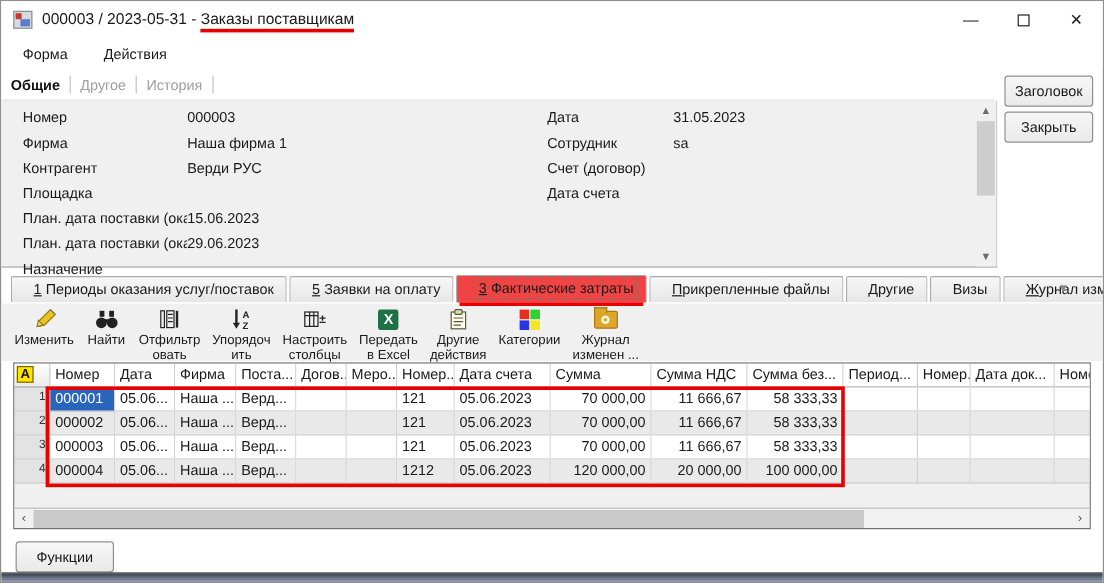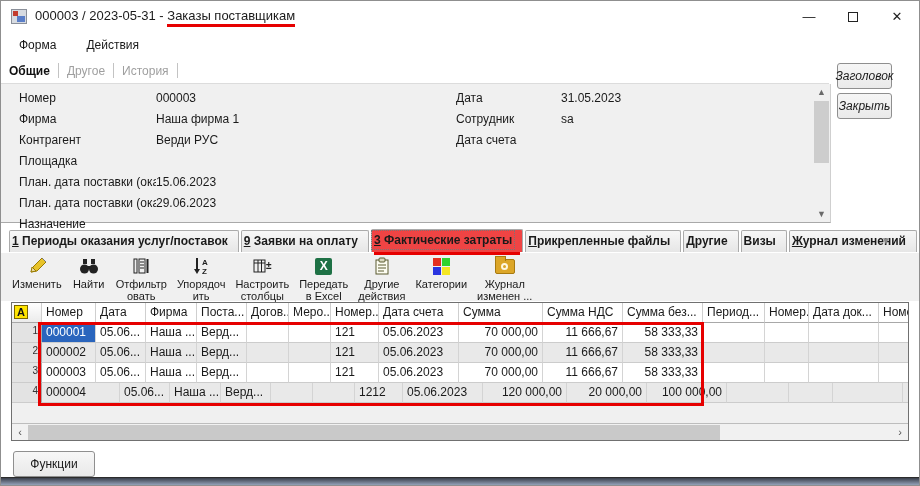--- a/index.html
+++ b/index.html
@@ -41,29 +41,29 @@
   .fcol.left .flabel { width:137px; overflow:hidden; }
   .fcol.right .flabel { width:105px; }
   .fvalue { }
 
   
   .form-vscroll { position:absolute; left:812px; top:84px; width:17px; height:137px; background:#f0f0f0; }
   .vs-arrow { position:absolute; left:0; width:17px; height:15px; text-align:center; font-size:9px; color:#6a6a6a; line-height:15px; }
   .vs-thumb { position:absolute; left:1px; top:16px; width:15px; height:62px; background:#cdcdcd; }
 
   
-  .side-btn { position:absolute; left:836px; width:55px; height:26px; background:linear-gradient(#f6f6f6,#eaeaea);
+  .side-btn { position:absolute; left:836px; width:74px; height:26px; background:linear-gradient(#f6f6f6,#eaeaea);
               border:1px solid #8f8f8f; border-radius:3px; display:flex; align-items:center; justify-content:center;
-              font-size:12px; cursor:default;font-style:italic; }
+              font-size:12px; cursor:default; }
 
   
   .lowertabs { position:absolute; left:8px; top:228px; right:8px; height:23px; display:flex; align-items:flex-end; }
-  .ltab { position:relative; height:22px; padding:3px 10px 3px 2px; margin-right:2px; white-space:nowrap;
+  .ltab { position:relative; height:22px; padding:3px 10px 3px 18px; margin-right:2px; white-space:nowrap;
           background:linear-gradient(#f7f7f7,#e6e6e6); border:1px solid #ababab; border-bottom:none;
-          border-radius:2px 2px 0 0;font-weight:bold; }
+          border-radius:2px 2px 0 0; }
   .ltab .lbl { display:block; }
   .ltab.accel .lbl::first-letter { text-decoration:underline; }
   .ltab.active { background:#ef4444; height:23px; z-index:2; }
   .ltab.active .lbl { outline:1px dotted #777; outline-offset:2px; }
   .ltab.annotated::after { content:""; position:absolute; left:2px; right:2px; bottom:-3px; height:3px; background:#e60000; }
   .tab-overflow { position:absolute; right:28px; top:234px; color:#8a8a8a; font-size:10px; }
 
   
   .toolbar { position:absolute; left:0; top:252px; right:0; height:48px; background:#f0f0f0;
              display:flex; align-items:flex-start; padding-left:6px; }
@@ -181,41 +181,45 @@
     <div class="fcol right">
       <div class="frow">
           <span class="flabel">Дата</span>
           <span class="fvalue">31.05.2023</span>
         </div>
       <div class="frow">
           <span class="flabel">Сотрудник</span>
           <span class="fvalue">sa</span>
         </div>
       <div class="frow">
+          <span class="flabel">Счет (договор)</span>
+          <span class="fvalue"></span>
+        </div>
+      <div class="frow">
           <span class="flabel">Дата счета</span>
           <span class="fvalue"></span>
         </div>
     </div>
   </div>
 
   <div class="form-vscroll">
     <span class="vs-arrow" style="top:0">▲</span>
     <span class="vs-thumb"></span>
     <span class="vs-arrow" style="bottom:0">▼</span>
   </div>
 
   <div class="side-btn" style="top:62px">Заголовок</div>
   <div class="side-btn" style="top:92px">Закрыть</div>
 
   <div class="lowertabs">
     <div class="ltab accel">
         <span class="lbl">1 Периоды оказания услуг/поставок</span>
       </div>
     <div class="ltab accel">
-        <span class="lbl">9 Заявки на оплату</span>
+        <span class="lbl">5 Заявки на оплату</span>
       </div>
     <div class="ltab accel active annotated">
         <span class="lbl">3 Фактические затраты</span>
       </div>
     <div class="ltab accel">
         <span class="lbl">Прикрепленные файлы</span>
       </div>
     <div class="ltab">
         <span class="lbl">Другие</span>
       </div>
@@ -403,21 +407,21 @@
           <div class="gcell num" style="width: 84px;">70 000,00</div>
           <div class="gcell num" style="width: 80px;">11 666,67</div>
           <div class="gcell num" style="width: 80px;">58 333,33</div>
           <div class="gcell" style="width: 62px;"></div>
           <div class="gcell" style="width: 44px;"></div>
           <div class="gcell" style="width: 70px;"></div>
           <div class="gcell" style="width: 31px;"></div>
         </div>
         <div class="grow alt">
           <div class="gcell rownum" style="width: 30px;">4</div>
-          <div class="gcell" style="width: 78px;">000004</div>
+          <div class="gcell" style="width: 54px;">000004</div>
           <div class="gcell" style="width: 50px;">05.06...</div>
           <div class="gcell" style="width: 51px;">Наша ...</div>
           <div class="gcell" style="width: 50px;">Верд...</div>
           <div class="gcell" style="width: 42px;"></div>
           <div class="gcell" style="width: 42px;"></div>
           <div class="gcell" style="width: 48px;">1212</div>
           <div class="gcell" style="width: 80px;">05.06.2023</div>
           <div class="gcell num" style="width: 84px;">120 000,00</div>
           <div class="gcell num" style="width: 80px;">20 000,00</div>
           <div class="gcell num" style="width: 80px;">100 000,00</div>

